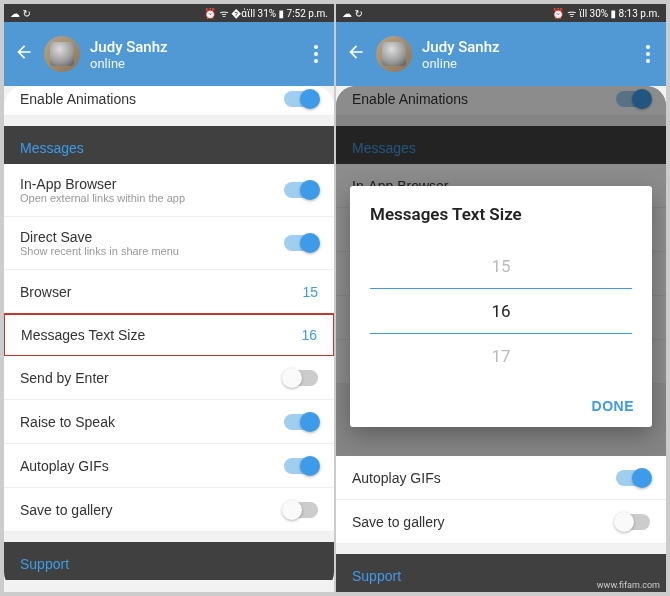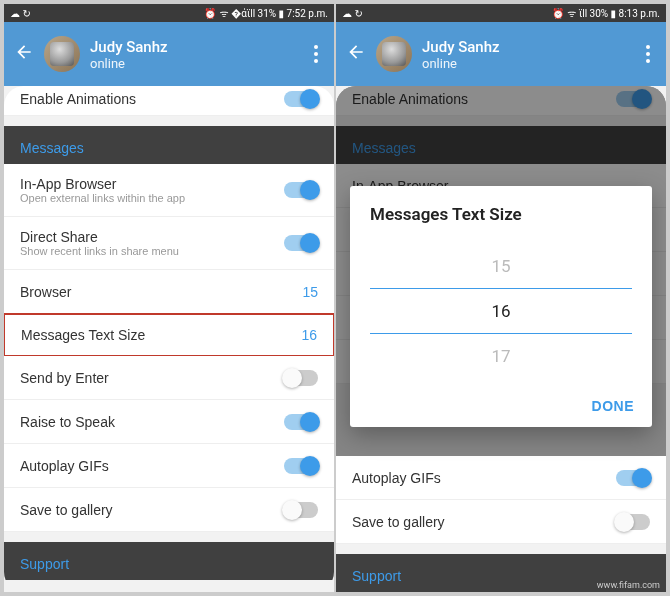--- a/index.html
+++ b/index.html
@@ -190,21 +190,21 @@
       <div class="section-head">Messages</div>
       <div class="row">
         <div class="label">
           <div>In-App Browser</div>
           <div class="sub">Open external links within the app</div>
         </div>
         <div class="toggle"></div>
       </div>
       <div class="row">
         <div class="label">
-          <div>Direct Share</div>
+          <div>Direct Save</div>
           <div class="sub">Show recent links in share menu</div>
         </div>
         <div class="toggle"></div>
       </div>
       <div class="row">
         <div class="label">Browser</div>
         <div class="value">15</div>
       </div>
       <div class="row highlight-box">
         <div class="label">Messages Text Size</div>

